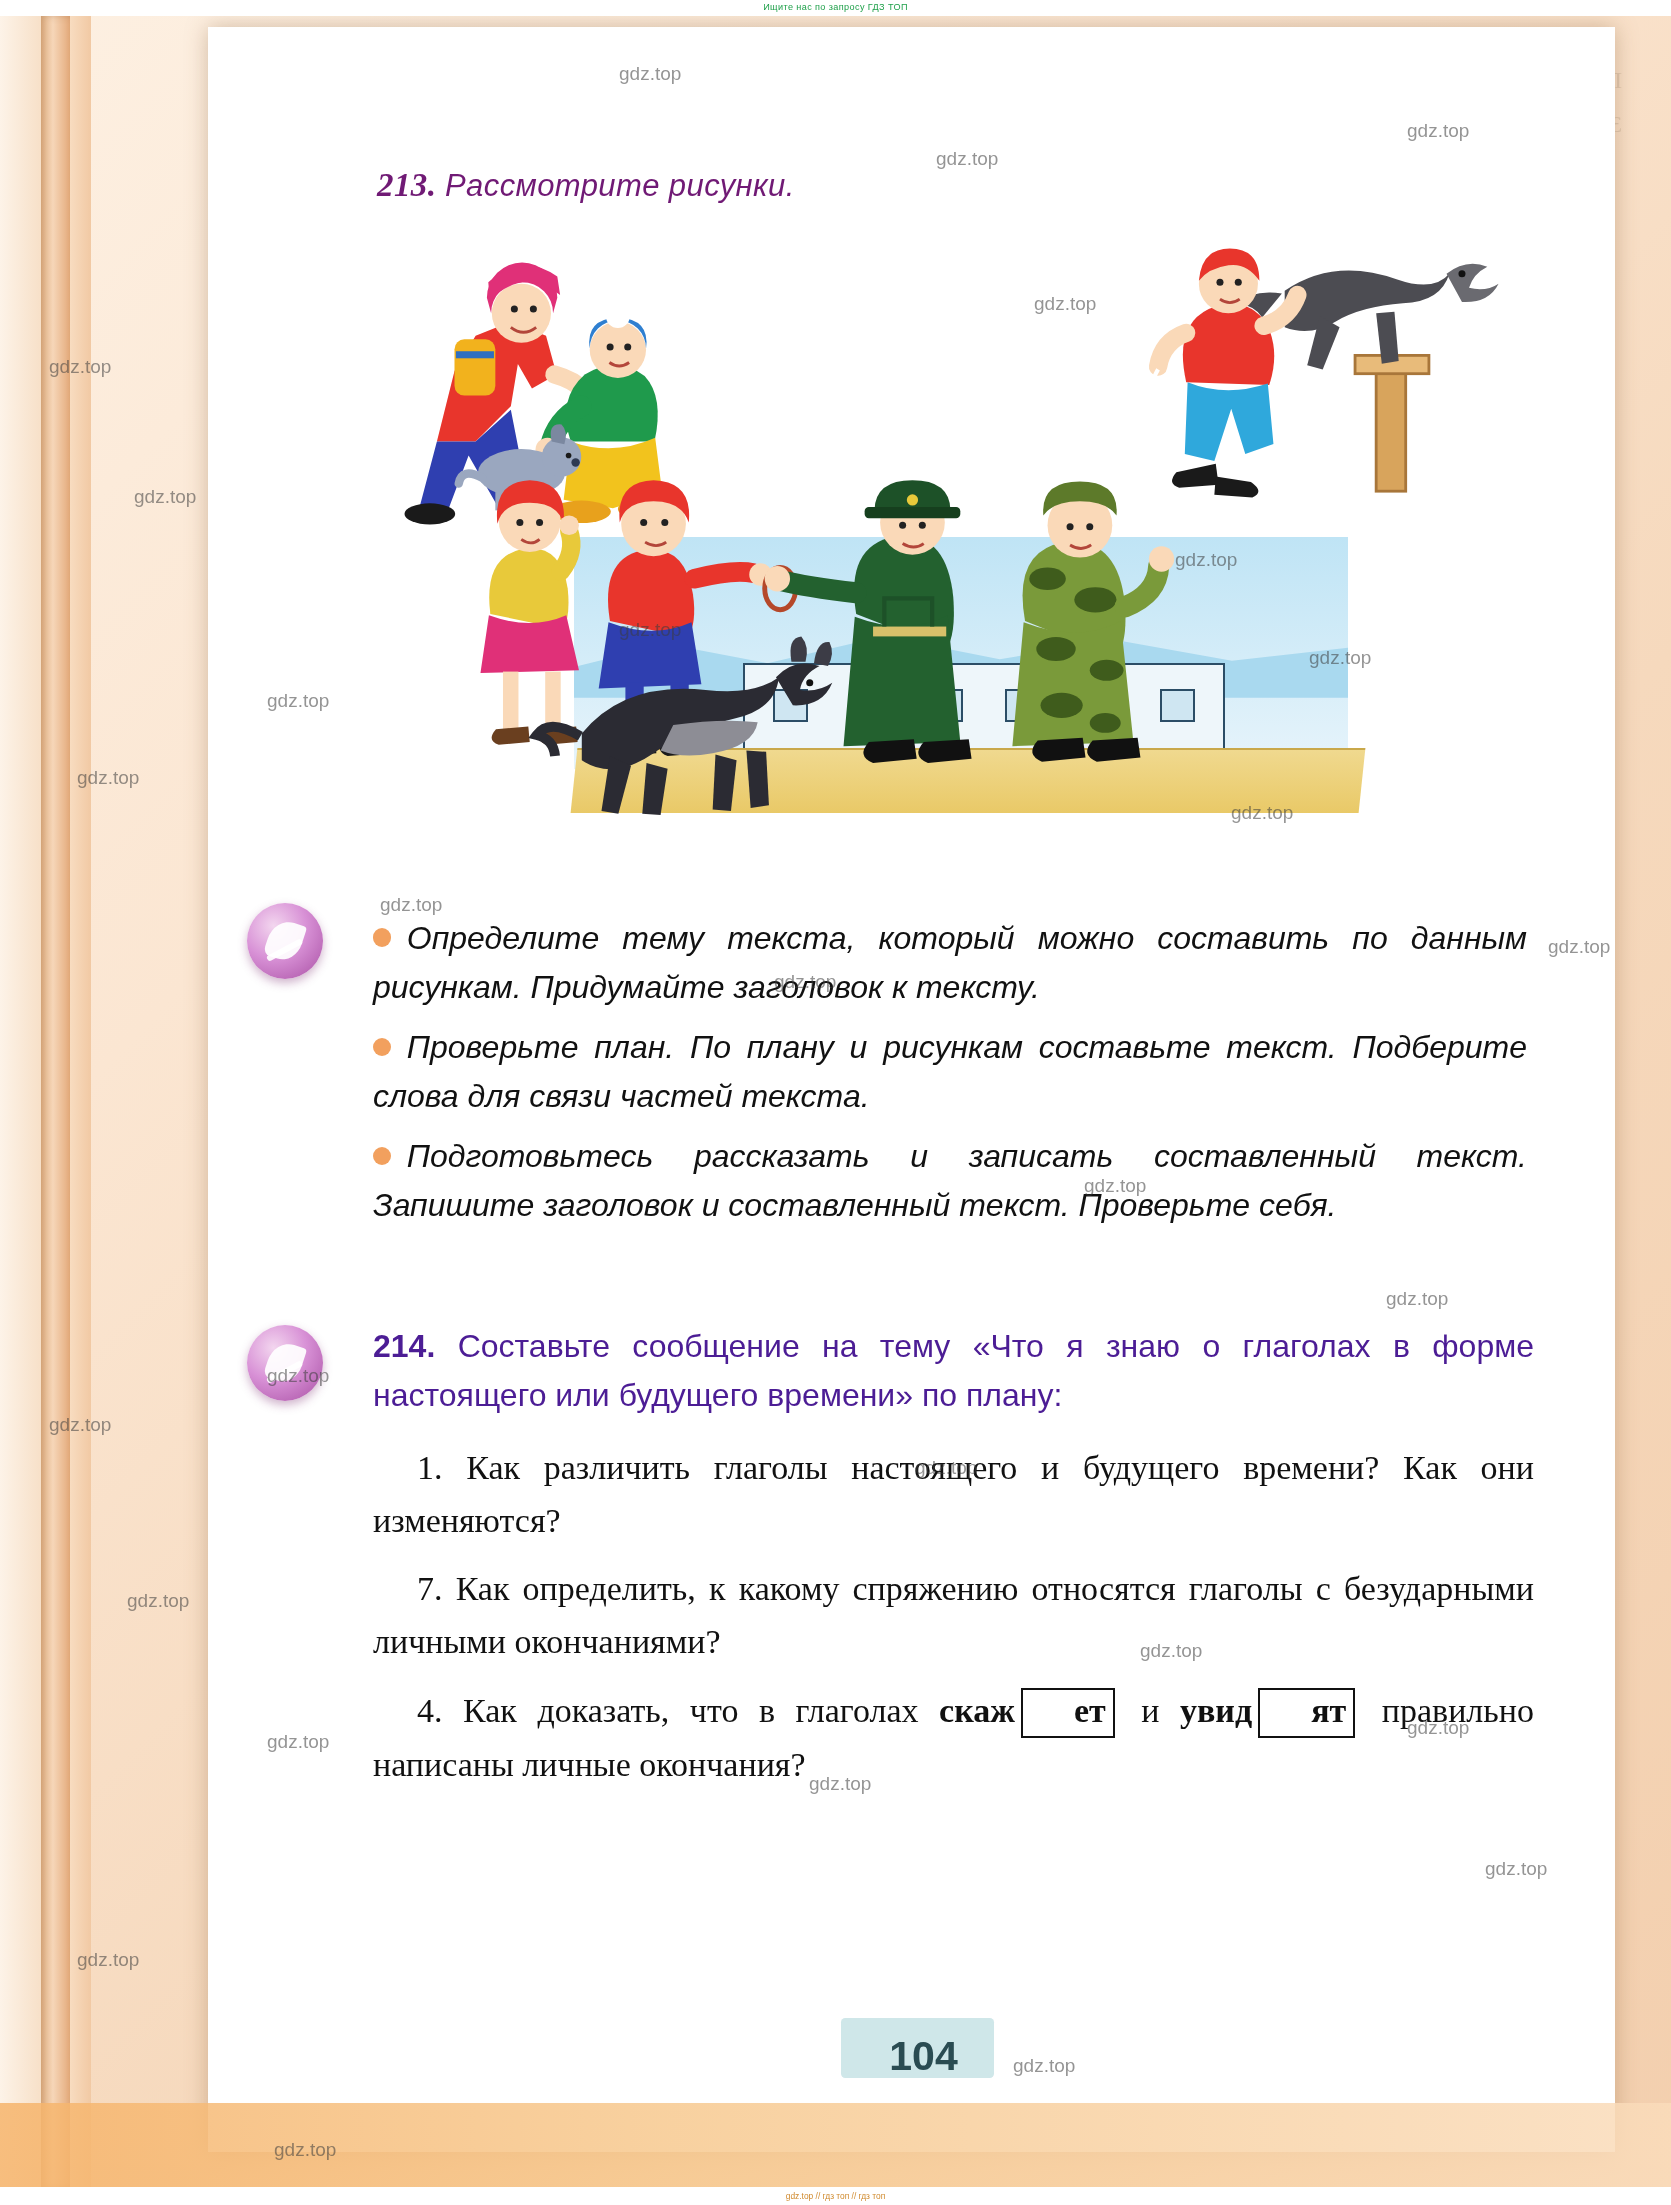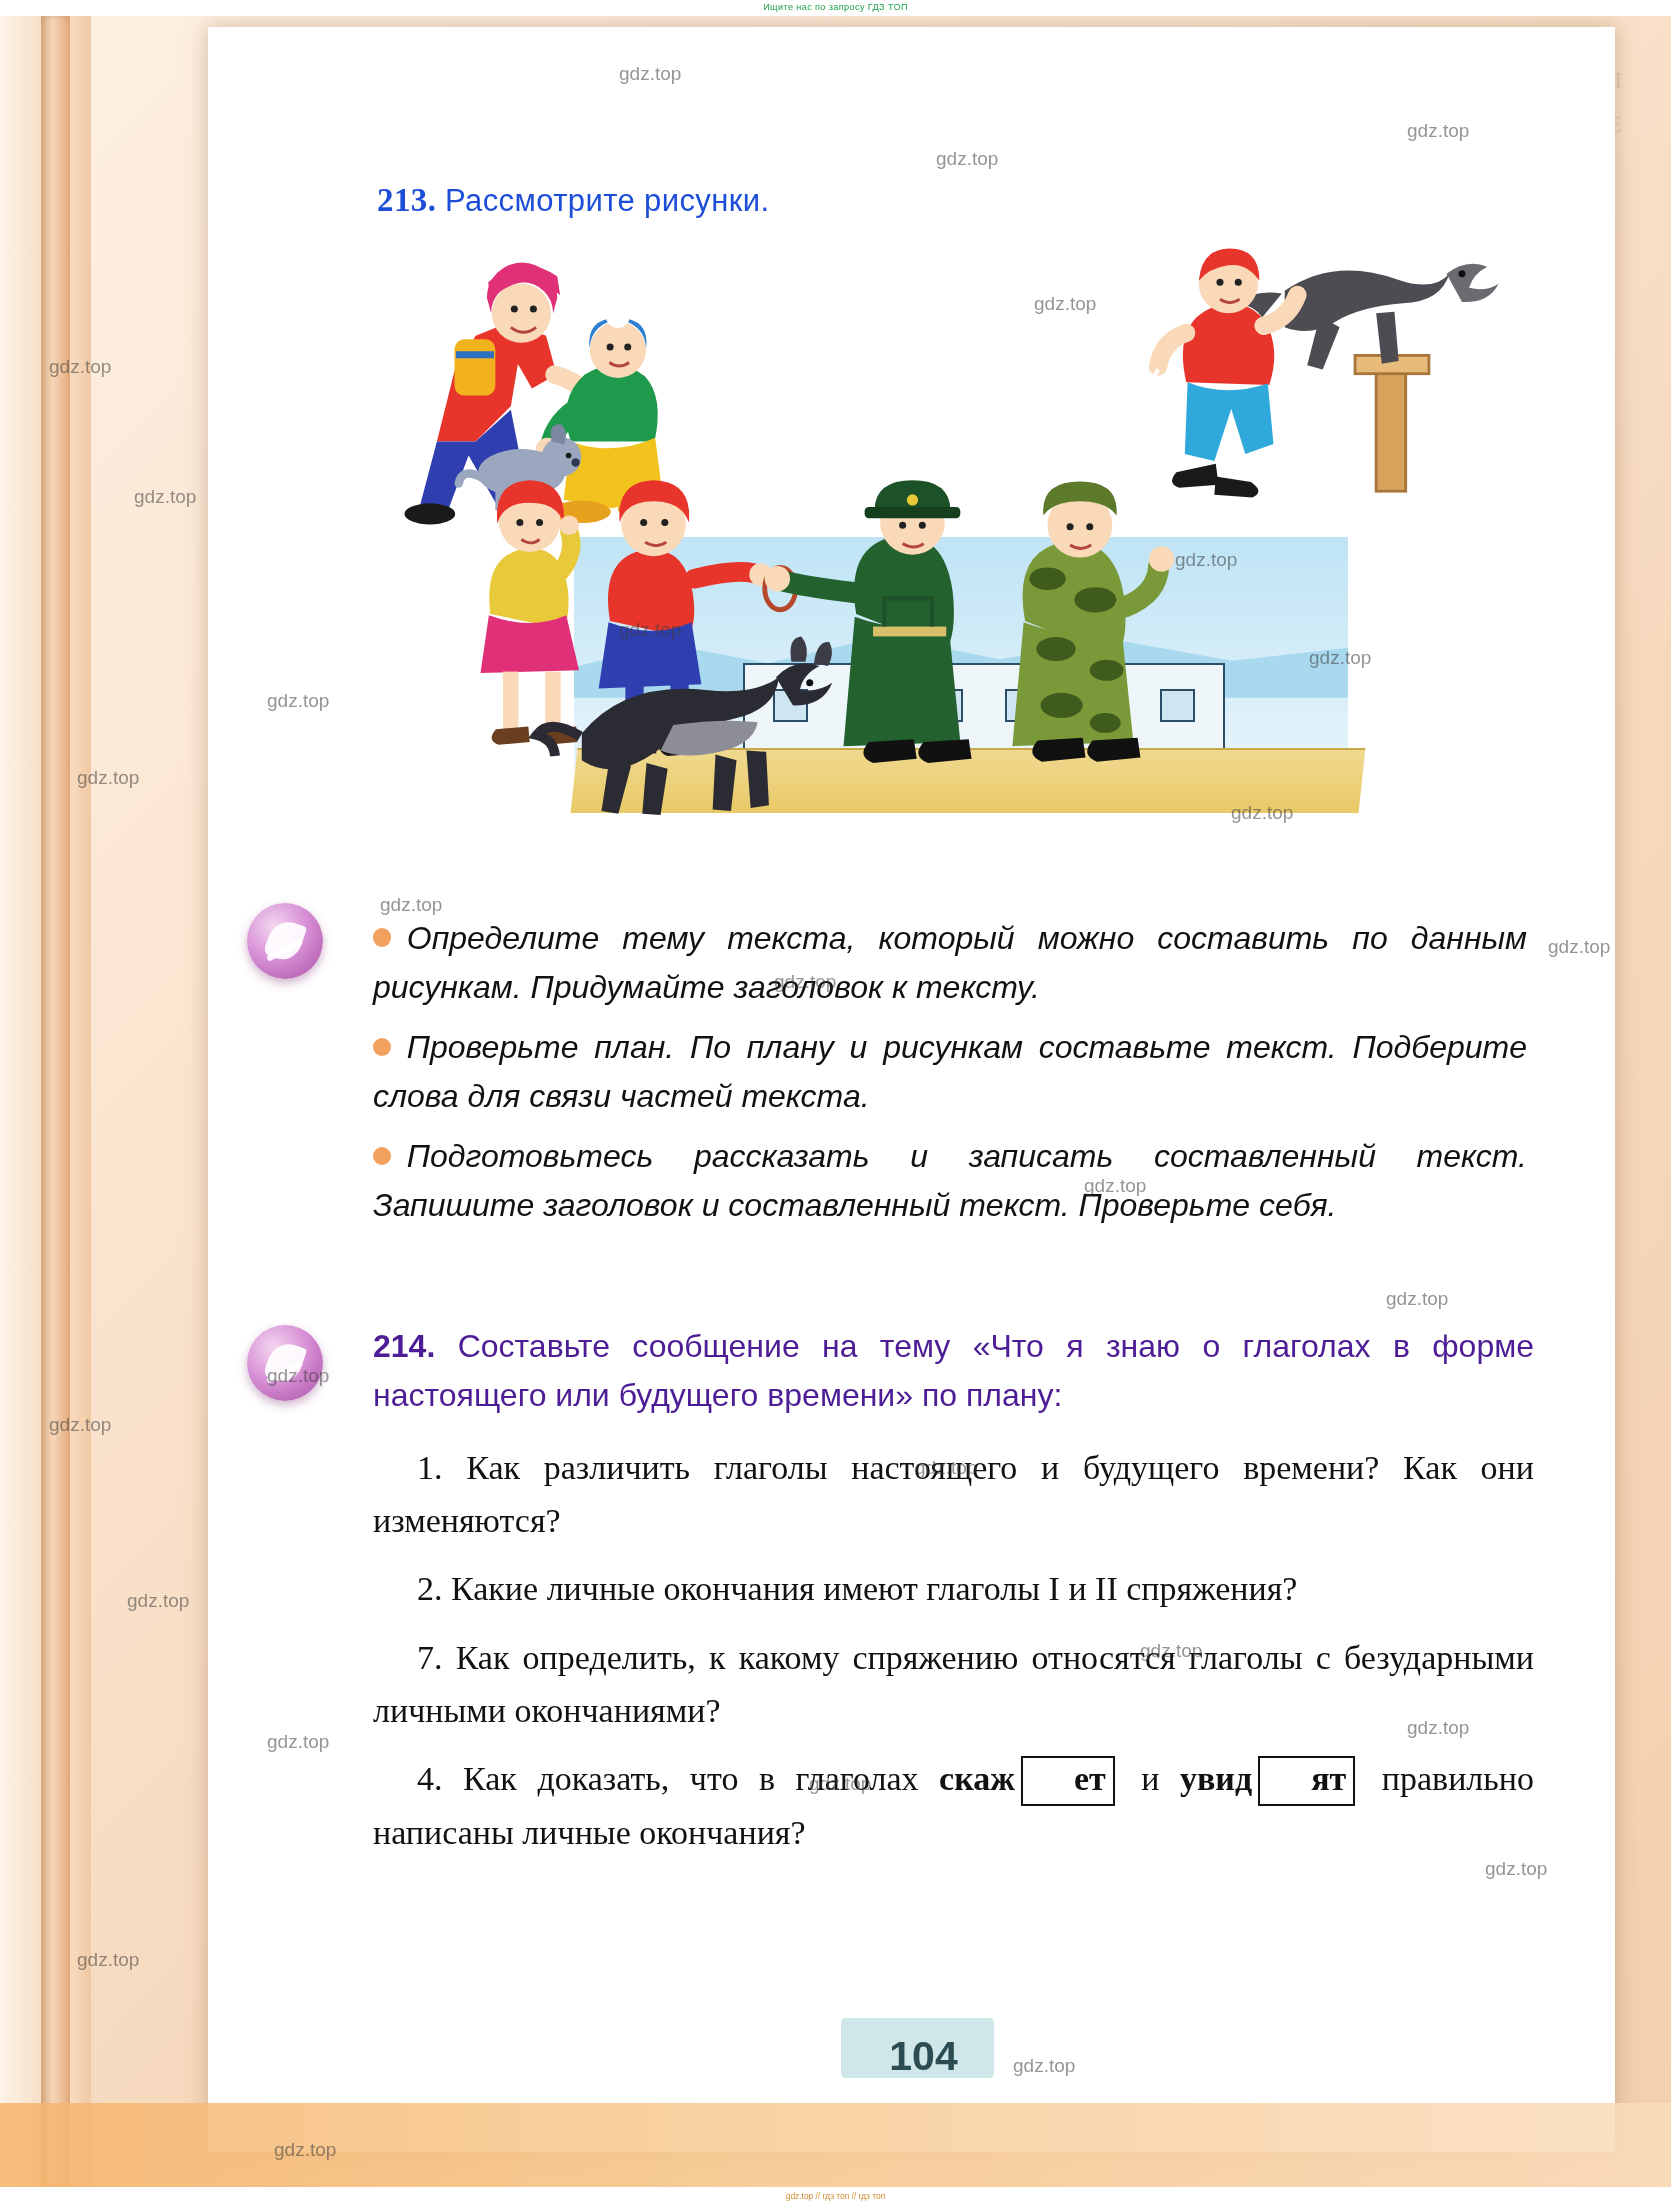--- a/index.html
+++ b/index.html
@@ -108,24 +108,25 @@
   .content {
     position: absolute;
     top: 0; left: 0;
     width: 1407px;
     height: 2125px;
   }
 
   .ex-title {
     position: absolute;
     left: 169px;
-    top: 155px;
+    top: 140px;
     font-size: 33px;
-    color: #1d4ed8;
+    color: #701a75;
     letter-spacing: 0.4px;
+    font-style: italic;
   }
   .ex-title .tnum { font-weight: bold; }
   .ex-title .ttext { font-family: "Liberation Sans", sans-serif; font-size: 31px; }
 
   
   .illus {
     position: absolute;
     left: 141px;
     top: 179px;
     width: 1196px;
@@ -497,21 +498,20 @@
 
         <div class="quill" style="left:39px; top:1298px;"></div>
 
         <div class="ex214">
           <span class="num">214.</span>
           <span>Составьте сообщение на тему «Что я знаю о глаголах в форме настоящего или будущего времени» по плану:</span>
         </div>
 
         <div class="plan">
           <p>1. Как различить глаголы настоящего и будущего времени? Как они изменяются?</p>
-          <p>2. Какие личные окончания имеют глаголы I и II спряжения?</p>
           <p>7. Как определить, к какому спряжению относятся глаголы с безударными личными окончаниями?</p>
           <p>
             <span>4. Как доказать, что в глаголах </span><span class="bold">скаж</span><span class="boxed">ет</span><span> и </span><span class="bold">увид</span><span class="boxed">ят</span><span> правильно написаны личные окончания?</span>
           </p>
         </div>
 
         <div class="pagenum">104</div>
 
       </div>
     </div>

